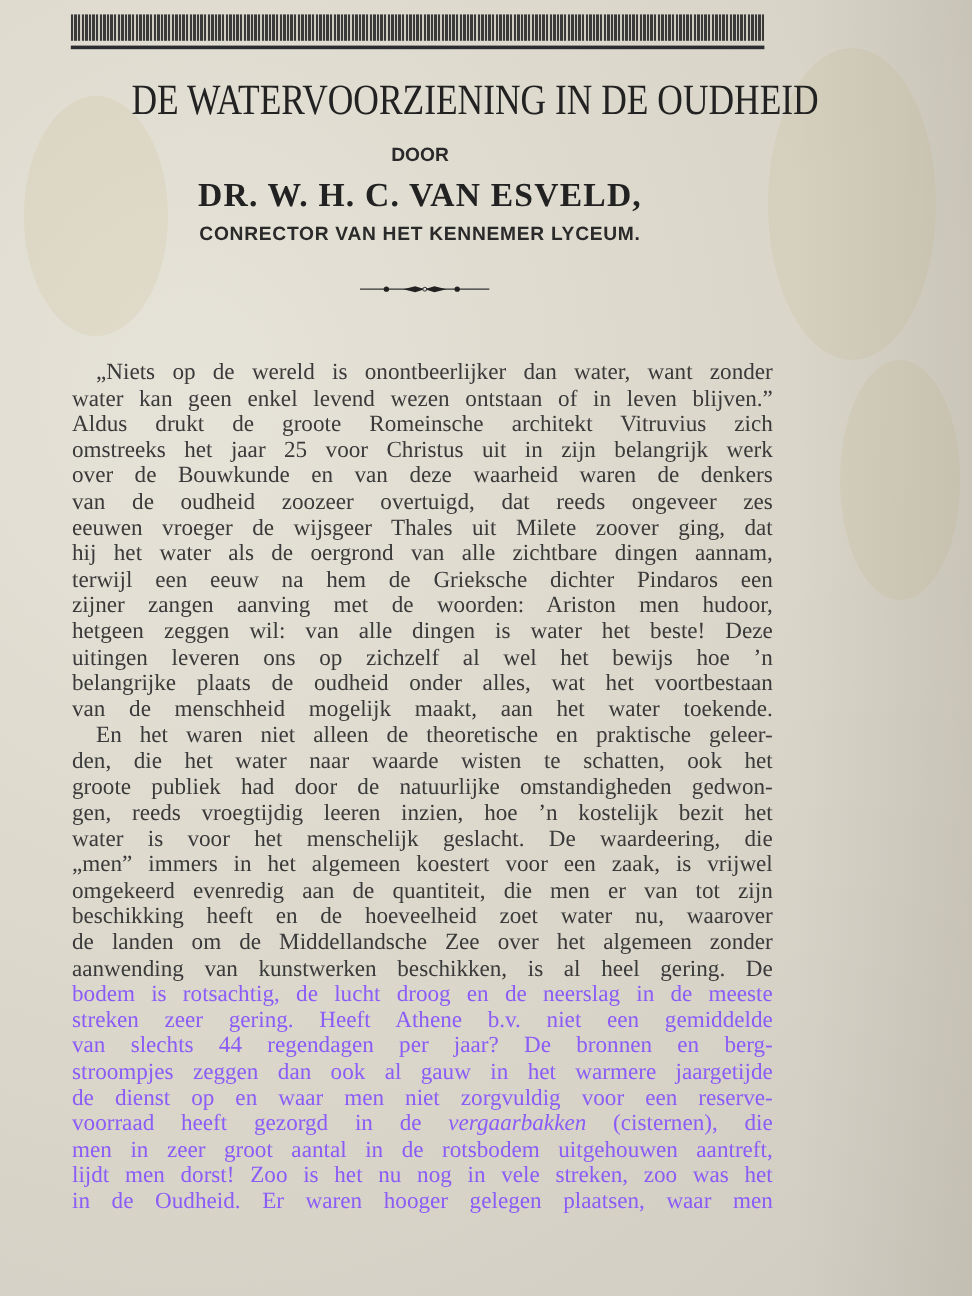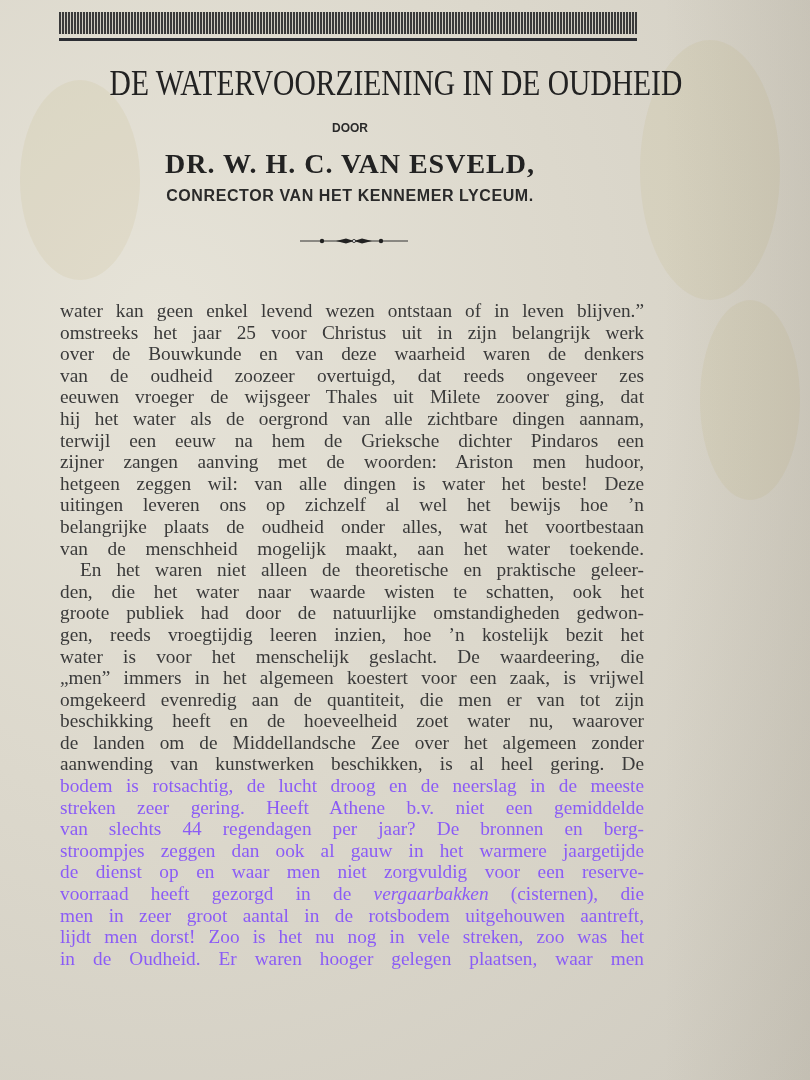--- a/index.html
+++ b/index.html
@@ -21,21 +21,21 @@
     }
     .title {
       position:absolute; left:57px; top:62px; width:584px; text-align:center;
       font-family: "Liberation Sans Narrow", "Liberation Serif", serif;
       font-size:36px; letter-spacing:0px; color:#222; white-space:nowrap;
       transform: scaleX(0.82); transform-origin:center;
       font-weight:normal;
     }
     .door {
       position:absolute; left:0; width:700px; top:121px; text-align:center;
-      font-family:"Liberation Sans", sans-serif; font-weight:bold; font-size:12px; color:#2a2a2a;
+      font-family:"Liberation Sans", sans-serif; font-weight:bold; font-size:16px; color:#2a2a2a;
     }
     .author {
       position:absolute; left:0; width:700px; top:148px; text-align:center;
       font-family:"Liberation Serif", serif; font-weight:bold; font-size:28px; letter-spacing:1px; color:#222;
     }
     .affil {
       position:absolute; left:0; width:700px; top:187px; text-align:center;
       font-family:"Liberation Sans", sans-serif; font-weight:bold; font-size:16px; letter-spacing:0.6px; color:#2a2a2a;
     }
     .ornament { position:absolute; left:300px; top:236px; width:108px; height:10px; }
@@ -73,21 +73,23 @@
   <svg class="ornament" viewBox="0 0 108 10">
     <line x1="0" y1="5" x2="108" y2="5" stroke="#333" stroke-width="1"></line>
     <circle cx="22" cy="5" r="2.2" fill="#222"></circle>
     <path d="M36 5 L46 2.5 L54 5 L46 7.5 Z" fill="#222"></path>
     <path d="M54 5 L62 2.5 L72 5 L62 7.5 Z" fill="#222"></path>
     <circle cx="54" cy="5" r="1.6" fill="#ddd" stroke="#222" stroke-width="0.8"></circle>
     <circle cx="81" cy="5" r="2.2" fill="#222"></circle>
   </svg>
 
   <div class="body-text">
+    <span class="line ind">„Niets op de wereld is onontbeerlijker dan water, want zonder</span>
     <span class="line">water kan geen enkel levend wezen ontstaan of in leven blijven.”</span>
+    <span class="line">Aldus drukt de groote Romeinsche architekt Vitruvius zich</span>
     <span class="line">omstreeks het jaar 25 voor Christus uit in zijn belangrijk werk</span>
     <span class="line">over de Bouwkunde en van deze waarheid waren de denkers</span>
     <span class="line">van de oudheid zoozeer overtuigd, dat reeds ongeveer zes</span>
     <span class="line">eeuwen vroeger de wijsgeer Thales uit Milete zoover ging, dat</span>
     <span class="line">hij het water als de oergrond van alle zichtbare dingen aannam,</span>
     <span class="line">terwijl een eeuw na hem de Grieksche dichter Pindaros een</span>
     <span class="line">zijner zangen aanving met de woorden: Ariston men hudoor,</span>
     <span class="line">hetgeen zeggen wil: van alle dingen is water het beste! Deze</span>
     <span class="line">uitingen leveren ons op zichzelf al wel het bewijs hoe ’n</span>
     <span class="line">belangrijke plaats de oudheid onder alles, wat het voortbestaan</span>

